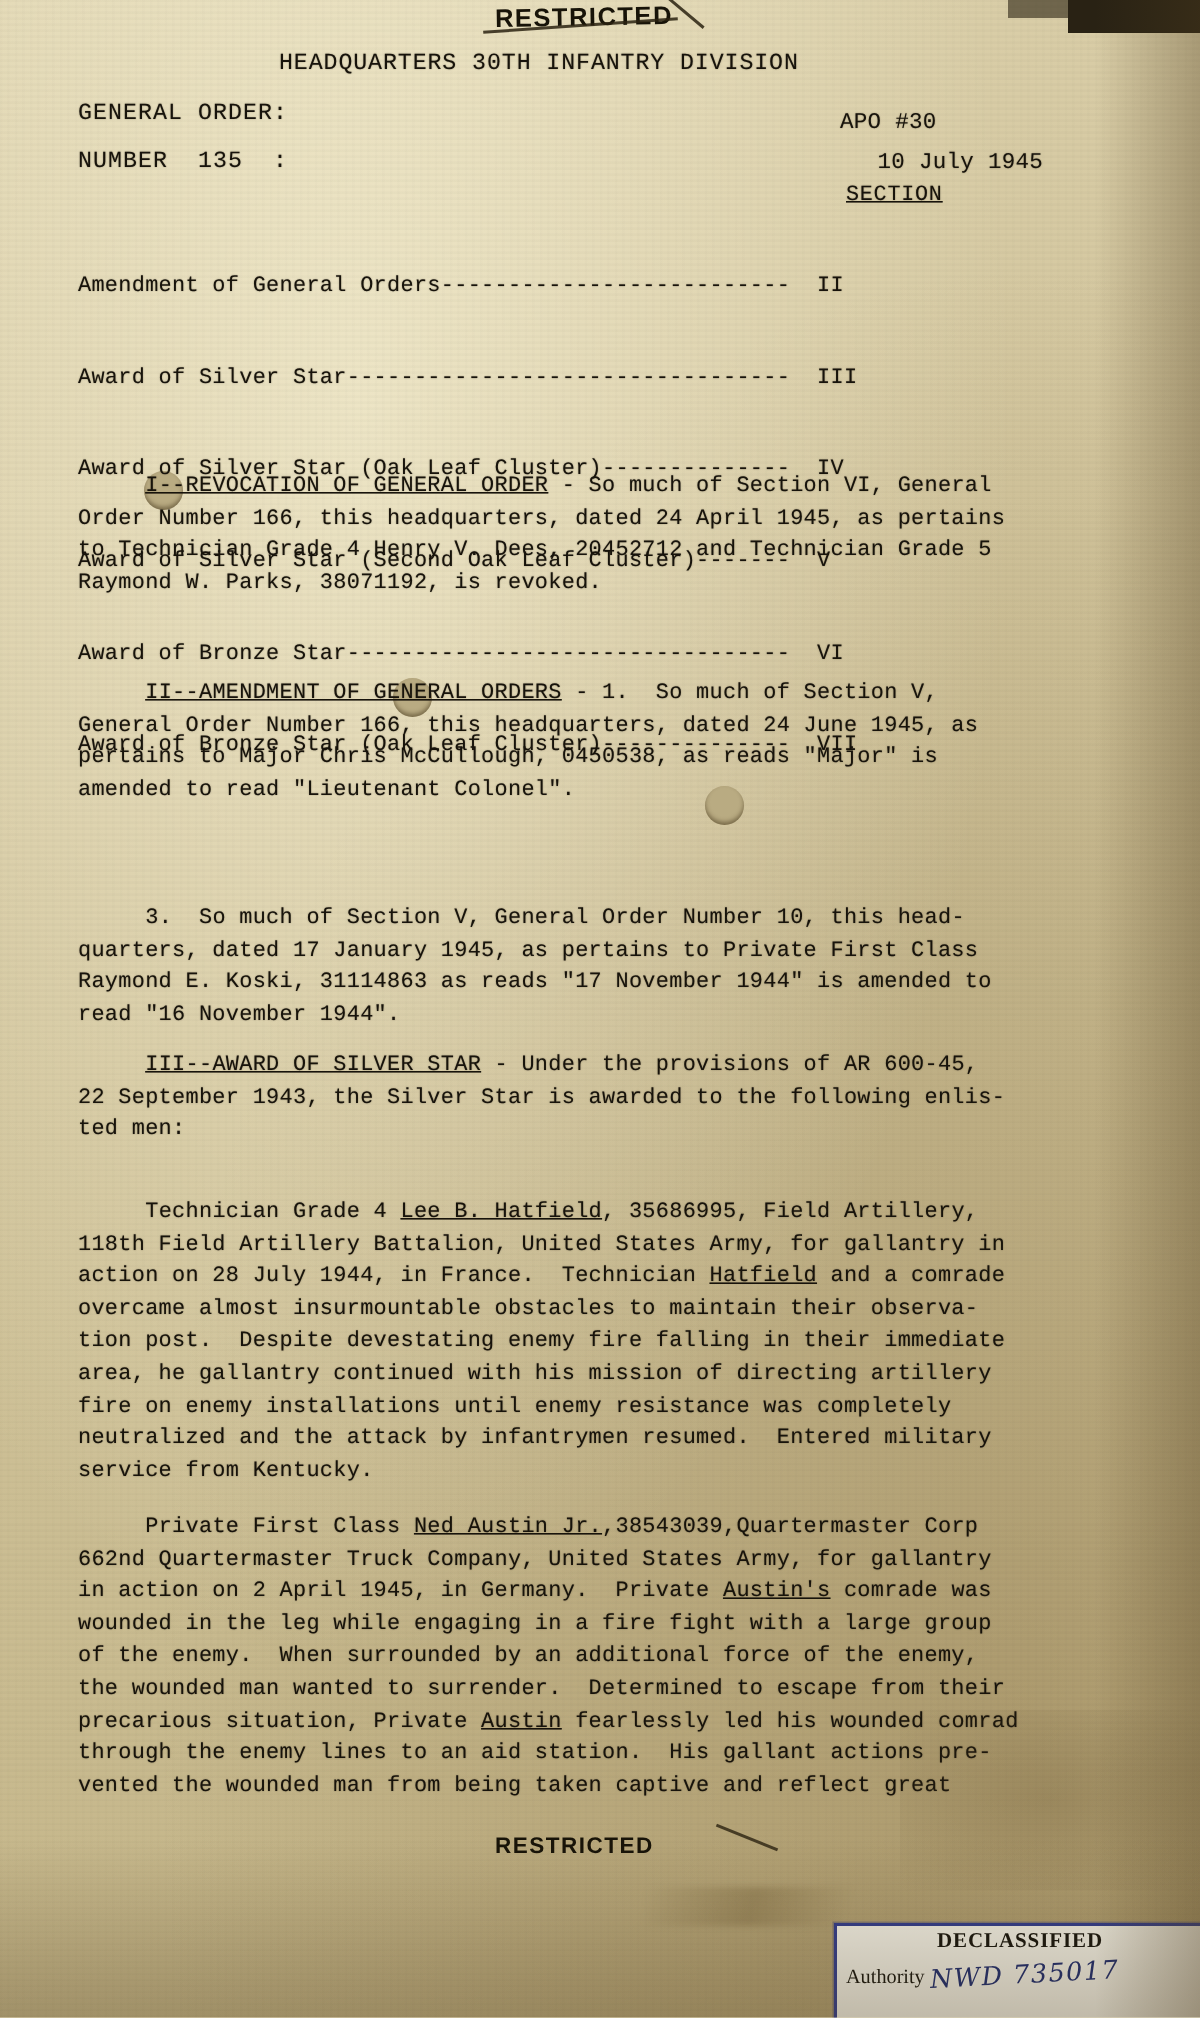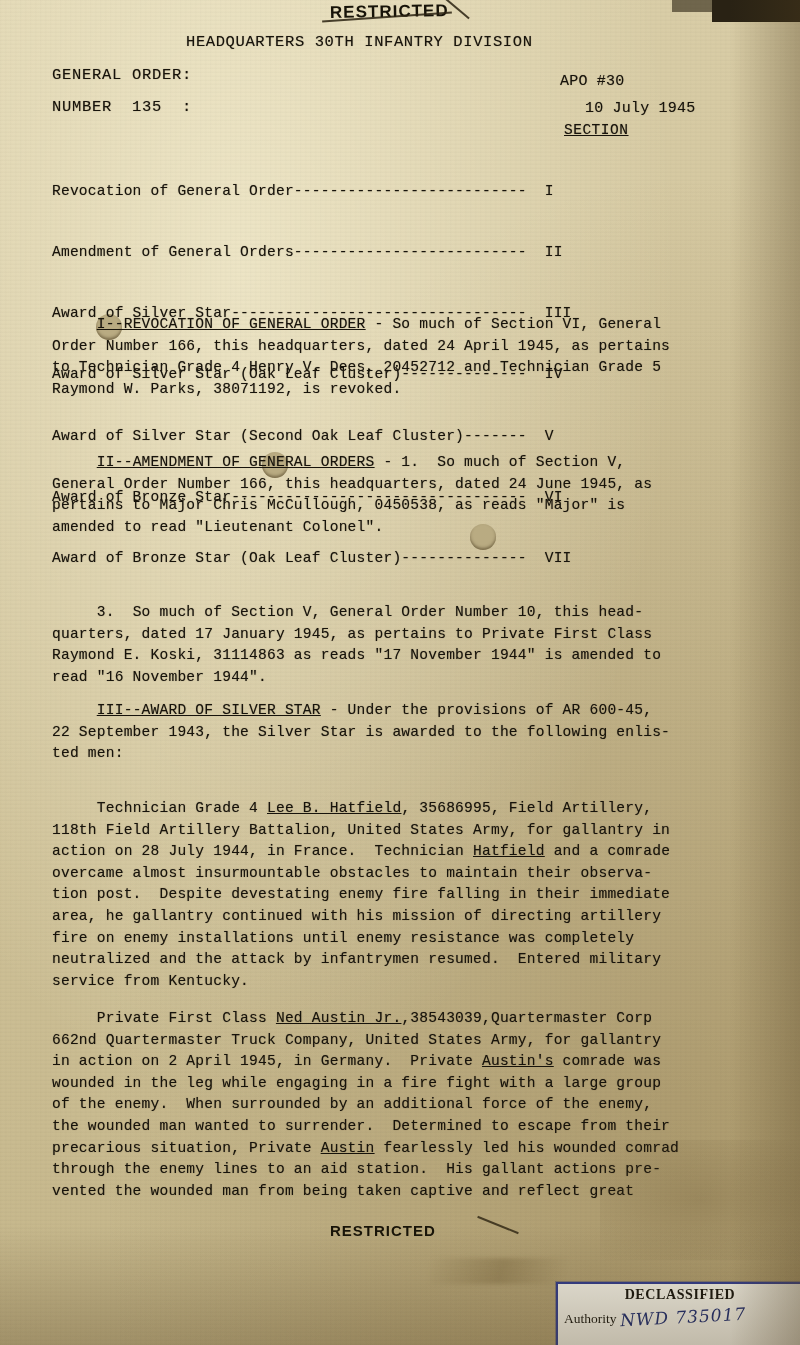--- a/index.html
+++ b/index.html
@@ -239,21 +239,20 @@
 
   <div class="txt hq">HEADQUARTERS 30TH INFANTRY DIVISION</div>
   <div class="txt go-label">GENERAL ORDER:</div>
   <div class="txt go-number">NUMBER  135  :</div>
   <div class="txt apo">APO #30</div>
   <div class="txt date">10 July 1945</div>
 
   <div class="txt section-hdr">SECTION</div>
 
   <div class="txt toc">
-    <span class="row"><span>Revocation of General Order--------------------------</span>  <span>I</span></span>
     <span class="row"><span>Amendment of General Orders--------------------------</span>  <span>II</span></span>
     <span class="row"><span>Award of Silver Star---------------------------------</span>  <span>III</span></span>
     <span class="row"><span>Award of Silver Star (Oak Leaf Cluster)--------------</span>  <span>IV</span></span>
     <span class="row"><span>Award of Silver Star (Second Oak Leaf Cluster)-------</span>  <span>V</span></span>
     <span class="row"><span>Award of Bronze Star---------------------------------</span>  <span>VI</span></span>
     <span class="row"><span>Award of Bronze Star (Oak Leaf Cluster)--------------</span>  <span>VII</span></span>
   </div>
 
   <div class="txt para p1 body-block">     <span class="u">I--REVOCATION OF GENERAL ORDER</span><span> - So much of Section VI, General
 Order Number 166, this headquarters, dated 24 April 1945, as pertains

